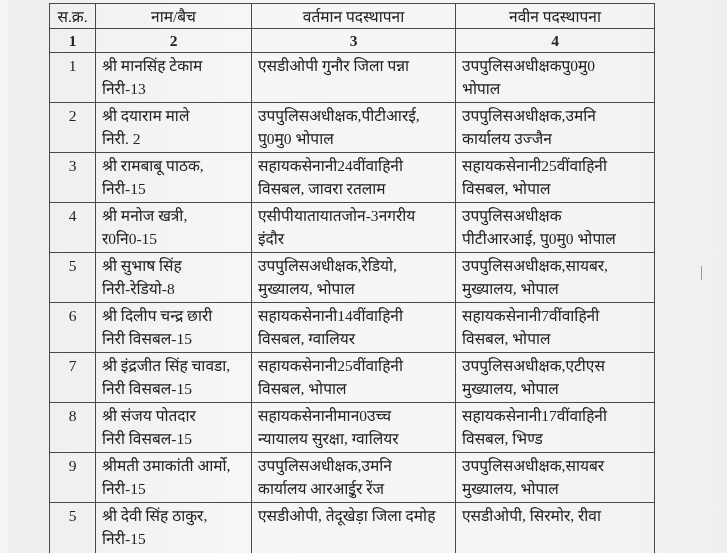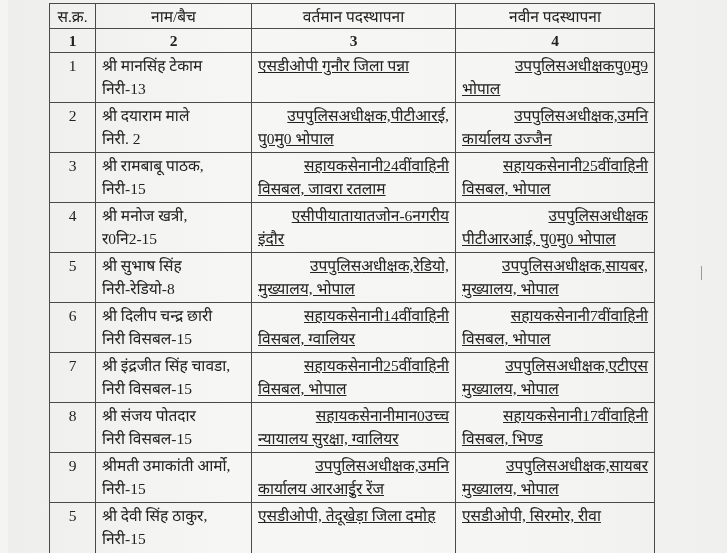--- a/index.html
+++ b/index.html
@@ -52,25 +52,25 @@
     text-align: center;
     font-weight: bold;
     vertical-align: middle;
   }
   tr.row td {
     height: 48px;
     padding-top: 1px;
   }
   tr.row.tall td { height: 52px; }
   td.sn { text-align: center; }
-  td.just { text-align: justify; text-align-last: left; text-decoration: underline; }
+  td.just { text-align: justify; text-align-last: left; }
   .line { display: block; white-space: nowrap; }
   .just .line.fill {
     display: flex;
-    justify-content: flex-end;
+    justify-content: flex-start;
     white-space: nowrap;
   }
   .speck {
     position: absolute;
     background: #9a9a9a;
     width: 1px;
   }
 </style>
 </head>
 <body>
@@ -106,21 +106,21 @@
     </td>
     <td class="just">
       <span class="line l1">एसडीओपी गुनौर जिला पन्ना</span>
       <span class="line"></span>
     </td>
     <td class="just">
       <span class="line l1 fill">
               <span>उप</span>
               <span>पुलिस</span>
               <span>अधीक्षक</span>
-              <span>पु0मु9</span>
+              <span>पु0मु0</span>
             </span>
       <span class="line">भोपाल</span>
     </td>
   </tr>
 
   <tr class="row">
     <td class="sn"><span>2</span></td>
     <td>
       <span class="line">श्री दयाराम माले</span>
       <span class="line">निरी. 2</span>
@@ -168,27 +168,27 @@
               <span>वाहिनी</span>
             </span>
       <span class="line">विसबल, भोपाल</span>
     </td>
   </tr>
 
   <tr class="row">
     <td class="sn"><span>4</span></td>
     <td>
       <span class="line">श्री मनोज खत्री,</span>
-      <span class="line">र0नि2-15</span>
+      <span class="line">र0नि0-15</span>
     </td>
     <td class="just">
       <span class="line l1 fill">
               <span>एसीपी</span>
               <span>यातायात</span>
-              <span>जोन-6</span>
+              <span>जोन-3</span>
               <span>नगरीय</span>
             </span>
       <span class="line">इंदौर</span>
     </td>
     <td class="just">
       <span class="line l1 fill">
               <span>उप</span>
               <span>पुलिस</span>
               <span>अधीक्षक</span>
             </span>

